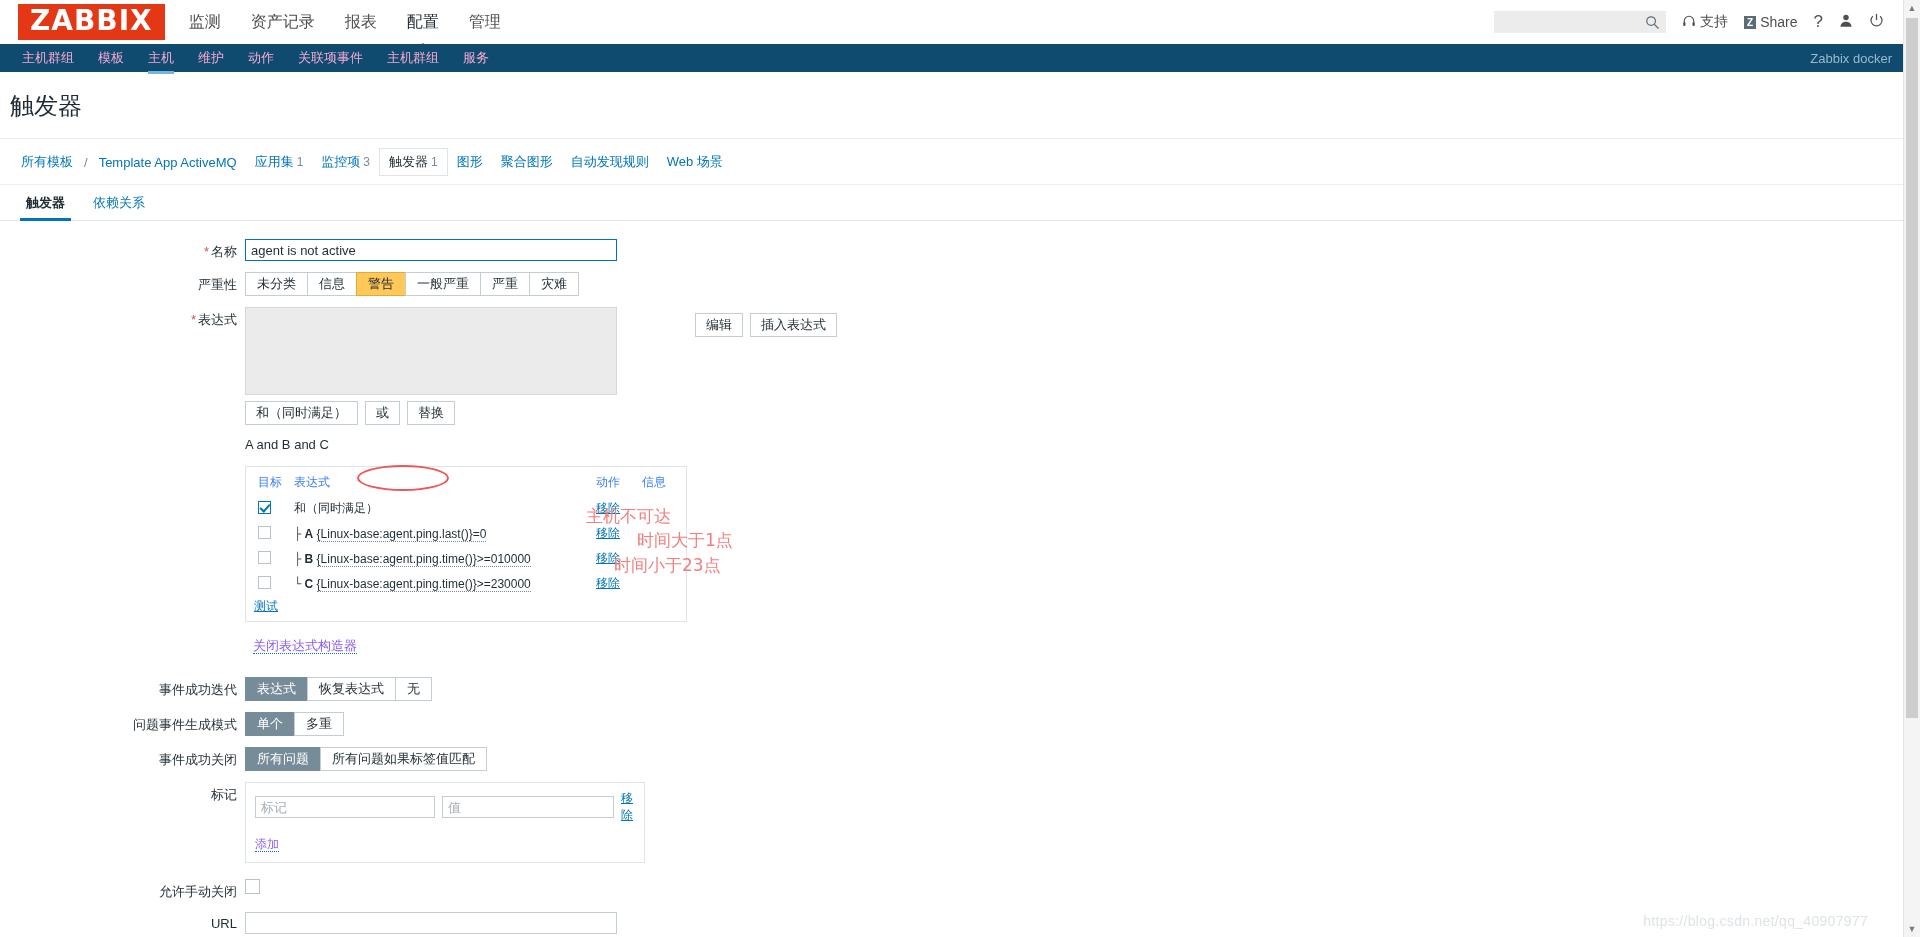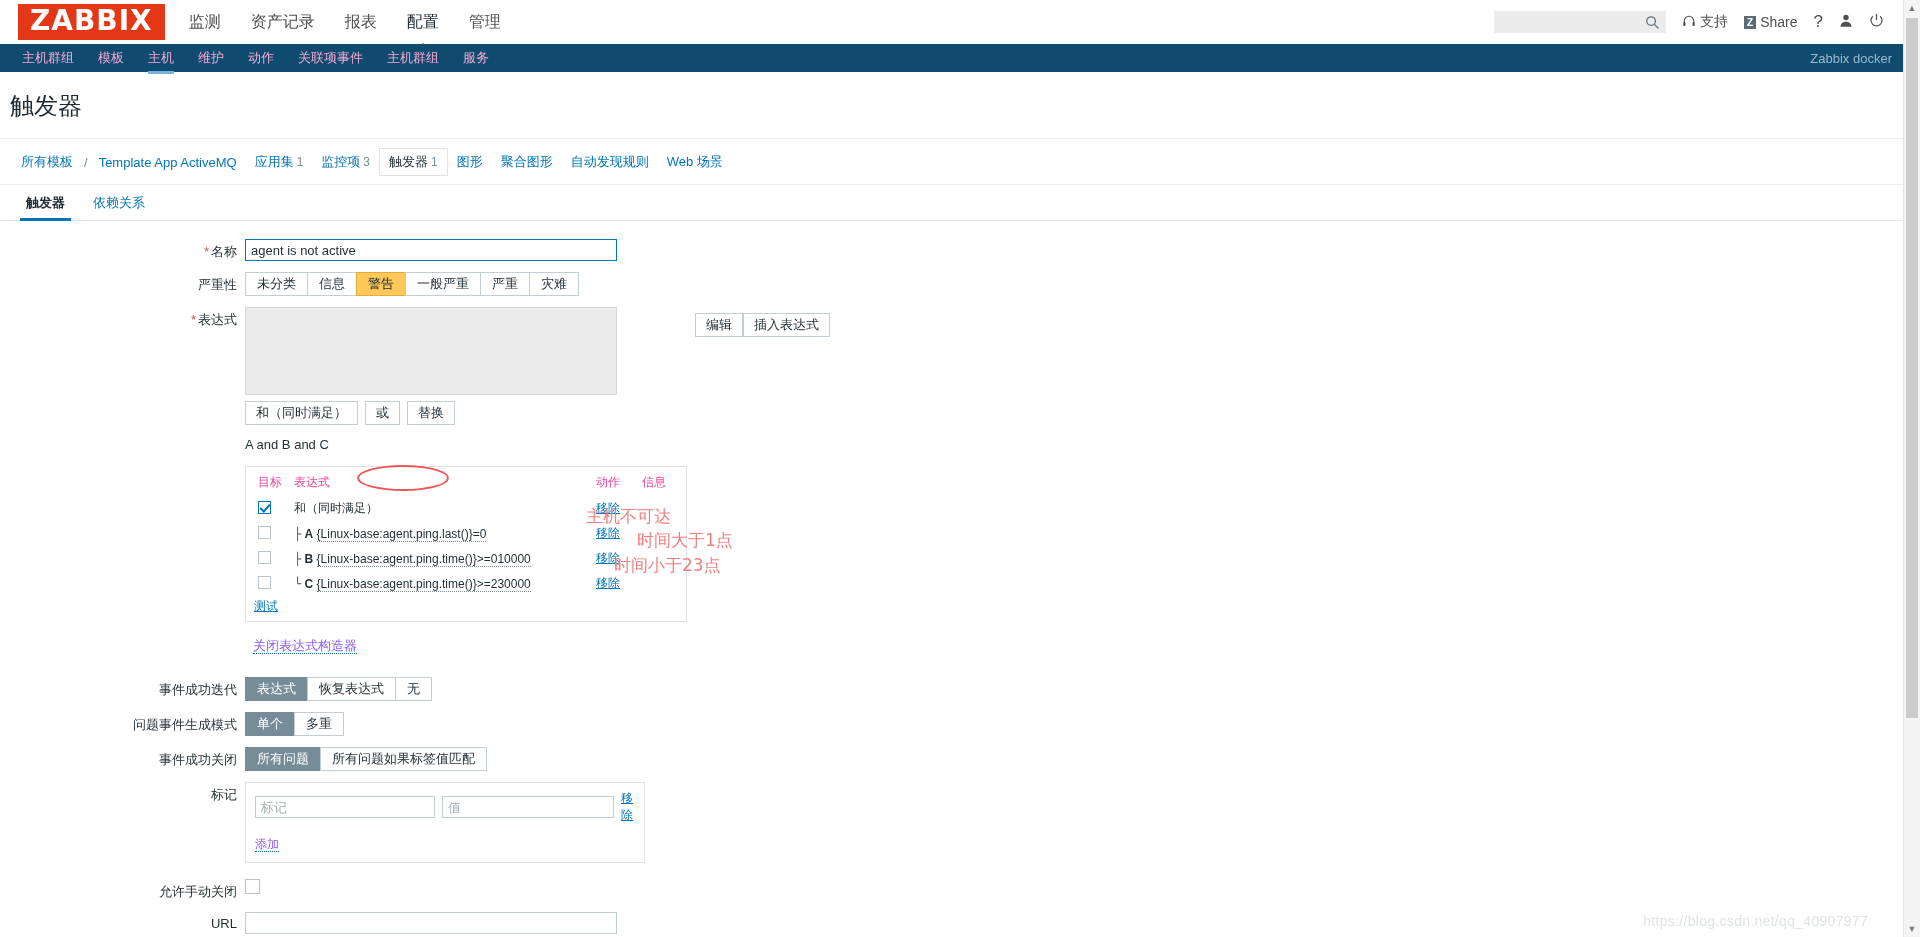--- a/index.html
+++ b/index.html
@@ -251,35 +251,35 @@
   .btn {
     border: 1px solid #c3cdd4;
     background: #fff;
     font-size: 13px;
     padding: 3px 10px;
     color: #1f2c33;
     cursor: pointer;
     font-family: "Liberation Sans", sans-serif;
     line-height: 16px;
   }
-  .expr-side { display: flex; padding-left: 8px; padding-top: 6px; }
+  .expr-side { display: flex; gap: 7px; padding-left: 8px; padding-top: 6px; }
   .opbtns { display: flex; gap: 7px; margin-top: 6px; }
   .andtext { font-size: 13px; color: #1f2c33; margin-top: 12px; }
 
   
   .exprtable {
     border: 1px solid #dfe4e7;
     background: #fff;
     width: 442px;
     margin-top: 14px;
     padding: 4px 8px 6px 8px;
   }
   .exprtable table { border-collapse: collapse; width: 100%; }
   .exprtable th {
-    font-size: 12px; font-weight: normal; color: #ec4899;
+    font-size: 12px; font-weight: normal; color: #3b82f6;
     text-align: left; padding: 3px 4px 5px 4px;
   }
   .exprtable td {
     font-size: 12px; padding: 4px 4px; vertical-align: middle;
     color: #1f2c33;
   }
   .cbx {
     width: 13px; height: 13px;
     border: 1px solid #b8c3ca;
     background: #fff;

